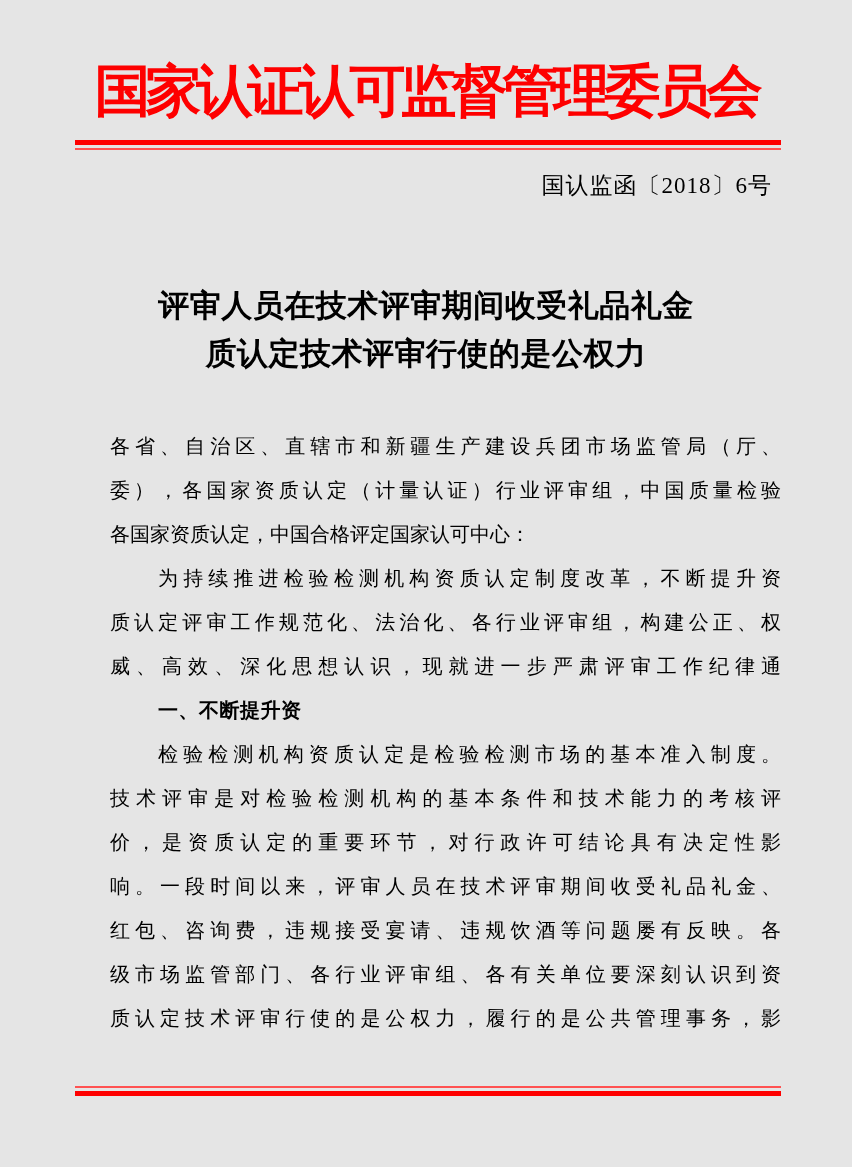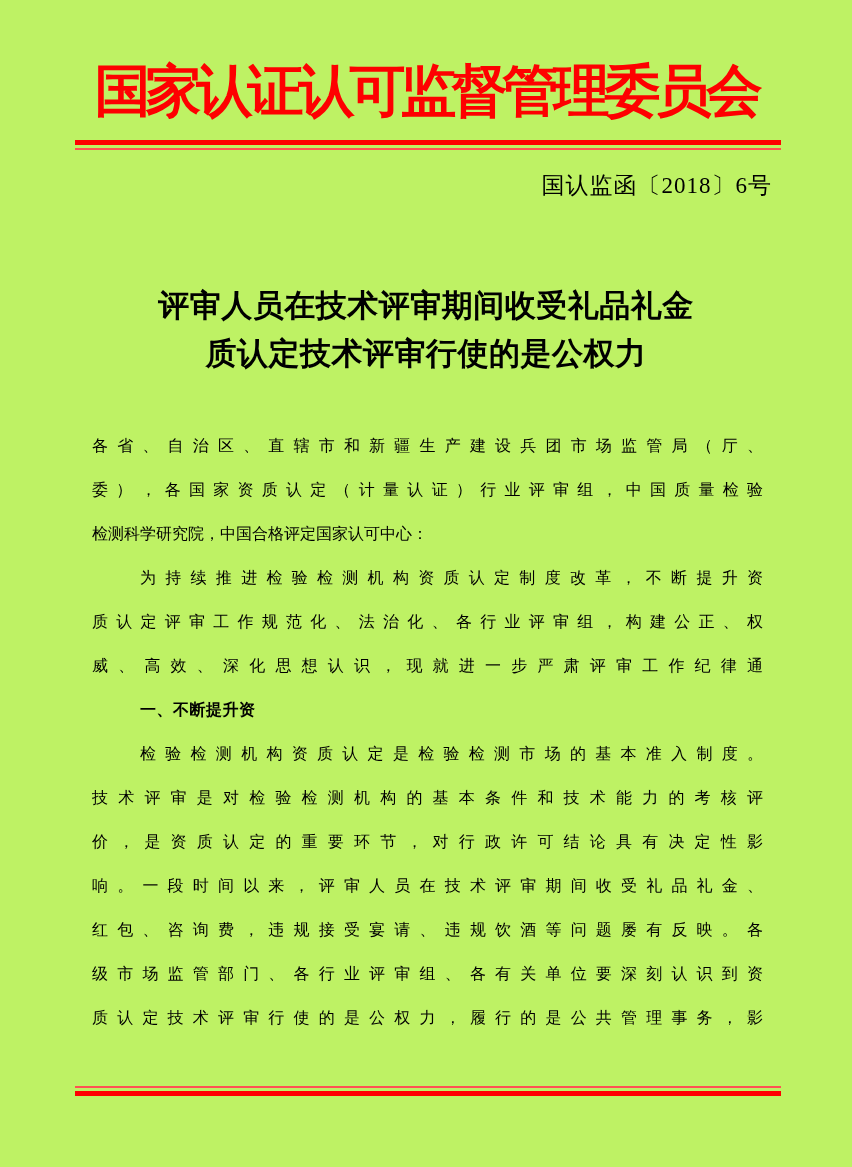--- a/index.html
+++ b/index.html
@@ -1,20 +1,20 @@
 <!DOCTYPE html>
 <html style="--accent-red: #fe0000; --rule-light: #ff5252;"><head>
 <meta charset="utf-8">
 <style>
   html, body { margin: 0; padding: 0; background: #ffffff; }
   .page {
     position: relative;
     width: 852px;
     height: 1167px;
-    background: #bef264;
+    background: #e5e5e5;
     overflow: hidden;
     font-family: "Liberation Serif", serif;
     color: #000000;
   }
 
   
   .masthead-title {
     position: absolute;
     top: 60px;
     left: 0;
@@ -51,23 +51,23 @@
     text-align: center;
     font-size: 31px;
     font-weight: bold;
     line-height: 48px;
     letter-spacing: 0.5px;
   }
 
   .body-block {
     position: absolute;
     top: 424px;
-    left: 92px;
+    left: 110px;
     width: 671px;
-    font-size: 16px;
+    font-size: 20px;
     line-height: 44px;
   }
   .line { height: 44px; white-space: nowrap; }
   .line.fill {
     white-space: normal;
     text-align: justify;
     text-align-last: justify;
     overflow: hidden;
   }
   .line.indent { padding-left: 48px; }
@@ -90,21 +90,21 @@
   <div class="doc-number">国认监函〔2018〕6号</div>
 
   <div class="notice-title">
     <div>评审人员在技术评审期间收受礼品礼金</div>
     <div>质认定技术评审行使的是公权力</div>
   </div>
 
   <div class="body-block" id="body-lines">
       <div class="line fill">各省、自治区、直辖市和新疆生产建设兵团市场监管局（厅、</div>
       <div class="line fill">委），各国家资质认定（计量认证）行业评审组，中国质量检验</div>
-      <div class="line">检测科学研究院，中国合格评定国家认可中心：</div>
+      <div class="line">各国家资质认定，中国合格评定国家认可中心：</div>
       <div class="line fill indent">为持续推进检验检测机构资质认定制度改革，不断提升资</div>
       <div class="line fill">质认定评审工作规范化、法治化、各行业评审组，构建公正、权</div>
       <div class="line fill">威、高效、深化思想认识，现就进一步严肃评审工作纪律通</div>
       <div class="line indent heading">一、不断提升资</div>
       <div class="line fill indent">检验检测机构资质认定是检验检测市场的基本准入制度。</div>
       <div class="line fill">技术评审是对检验检测机构的基本条件和技术能力的考核评</div>
       <div class="line fill">价，是资质认定的重要环节，对行政许可结论具有决定性影</div>
       <div class="line fill">响。一段时间以来，评审人员在技术评审期间收受礼品礼金、</div>
       <div class="line fill">红包、咨询费，违规接受宴请、违规饮酒等问题屡有反映。各</div>
       <div class="line fill">级市场监管部门、各行业评审组、各有关单位要深刻认识到资</div>

